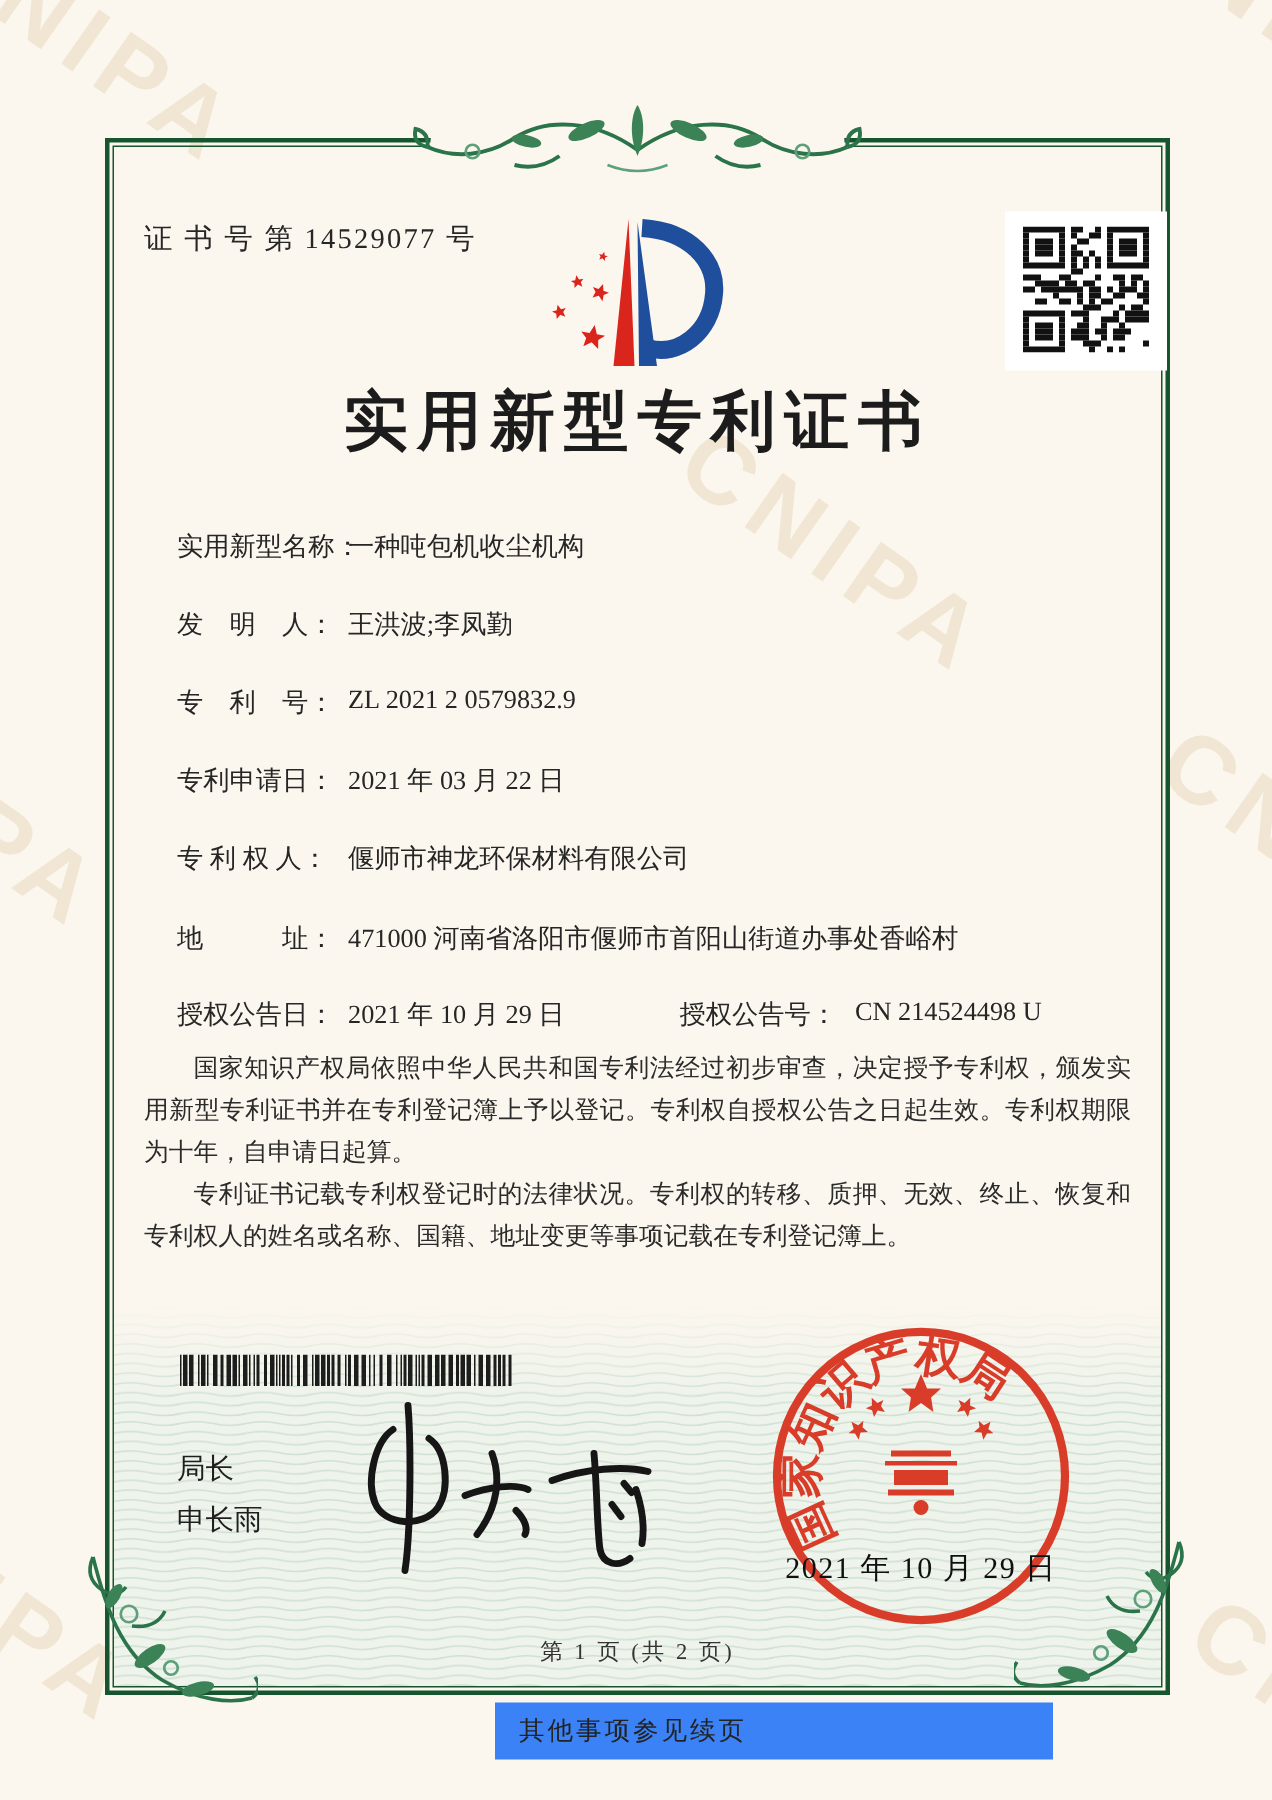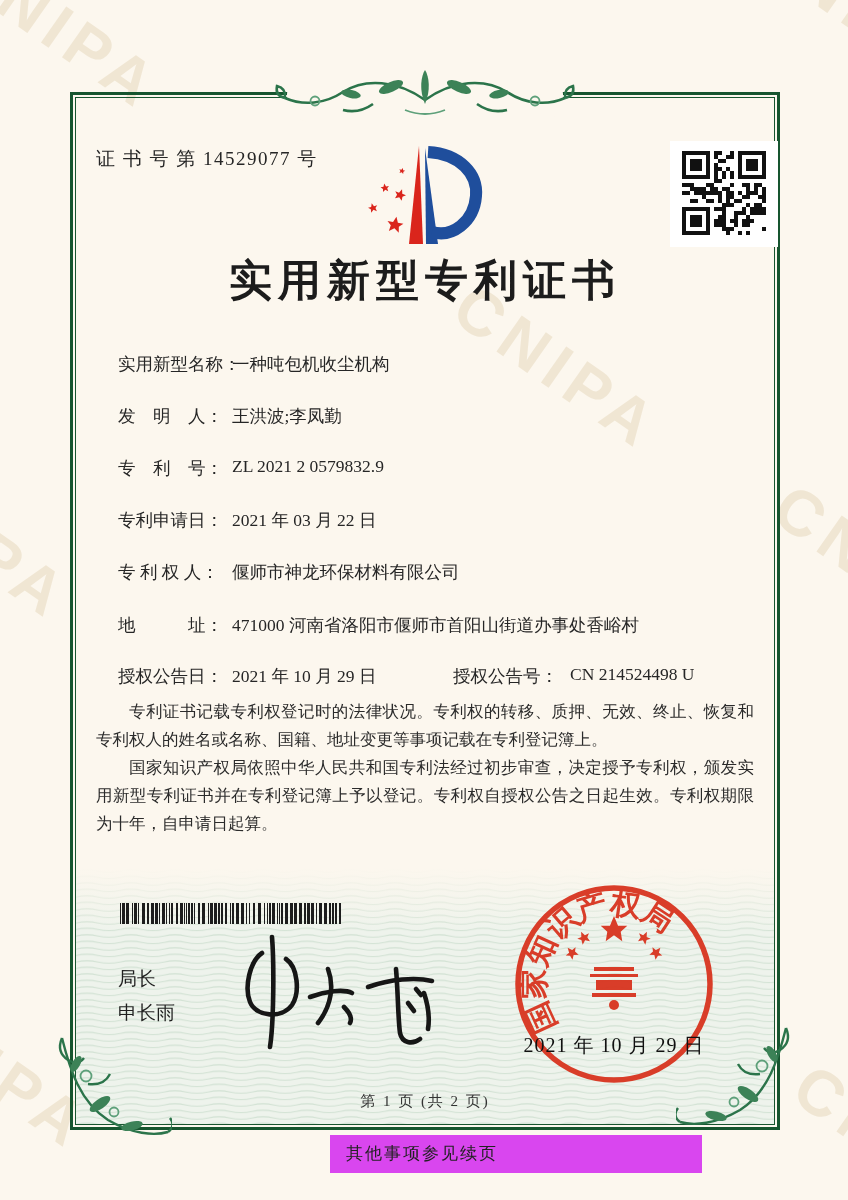--- a/index.html
+++ b/index.html
@@ -31,21 +31,21 @@
            text-align:justify;color:#2b2b2b;}
   .director{left:118px;font-size:19px;
             font-family:"Liberation Sans","DejaVu Sans",sans-serif;color:#1f1f1f;}
   .sig{left:228px;top:925px;z-index:6;}
   .seal{left:502px;top:872px;z-index:6;opacity:.95;}
   .seal-date{left:504px;top:1032px;width:220px;text-align:center;font-size:20px;
              color:#101010;letter-spacing:1px;z-index:7;}
   .pfooter{left:70px;top:1092px;width:710px;text-align:center;font-size:15px;
            color:#333;z-index:5;letter-spacing:2px;}
   .cont-note{left:330px;top:1135px;width:372px;height:38px;line-height:38px;
-             background:#d946ef;padding-left:16px;box-sizing:border-box;
+             background:#3b82f6;padding-left:16px;box-sizing:border-box;
              font-size:17px;letter-spacing:2px;color:#222;z-index:5;}
   .barcode-wrap{left:120px;top:903px;z-index:5;}
 </style>
 </head>
 <body>
 
 <div class="page">
 
   <div class="wm" style="left:-60px;top:-10px;">CNIPA</div>
   <div class="wm" style="left:740px;top:-30px;">CNIPA</div>
@@ -400,22 +400,22 @@
     <span class="fvalue">471000 河南省洛阳市偃师市首阳山街道办事处香峪村</span>
   </div>
   <div class="field-row" style="top:664px">
     <span class="flabel">授权公告日：</span>
     <span class="fvalue">2021 年 10 月 29 日</span>
     <span class="g2label">授权公告号：</span>
     <span class="g2value">CN 214524498 U</span>
   </div>
 
   <div class="content paras">
+    <p>国家知识产权局依照中华人民共和国专利法经过初步审查，决定授予专利权，颁发实用新型专利证书并在专利登记簿上予以登记。专利权自授权公告之日起生效。专利权期限为十年，自申请日起算。</p>
     <p>专利证书记载专利权登记时的法律状况。专利权的转移、质押、无效、终止、恢复和专利权人的姓名或名称、国籍、地址变更等事项记载在专利登记簿上。</p>
-    <p>国家知识产权局依照中华人民共和国专利法经过初步审查，决定授予专利权，颁发实用新型专利证书并在专利登记簿上予以登记。专利权自授权公告之日起生效。专利权期限为十年，自申请日起算。</p>
   </div>
 
   <div class="content barcode-wrap">
     <svg id="barcode" width="222" height="21" viewBox="0 0 222 21">
         <rect x="0" y="0" width="1" height="21" fill="#1d1d1d"></rect>
         <rect x="2" y="0" width="3" height="21" fill="#1d1d1d"></rect>
         <rect x="6" y="0" width="3" height="21" fill="#1d1d1d"></rect>
         <rect x="12" y="0" width="1" height="21" fill="#1d1d1d"></rect>
         <rect x="14" y="0" width="3" height="21" fill="#1d1d1d"></rect>
         <rect x="18" y="0" width="1" height="21" fill="#1d1d1d"></rect>

